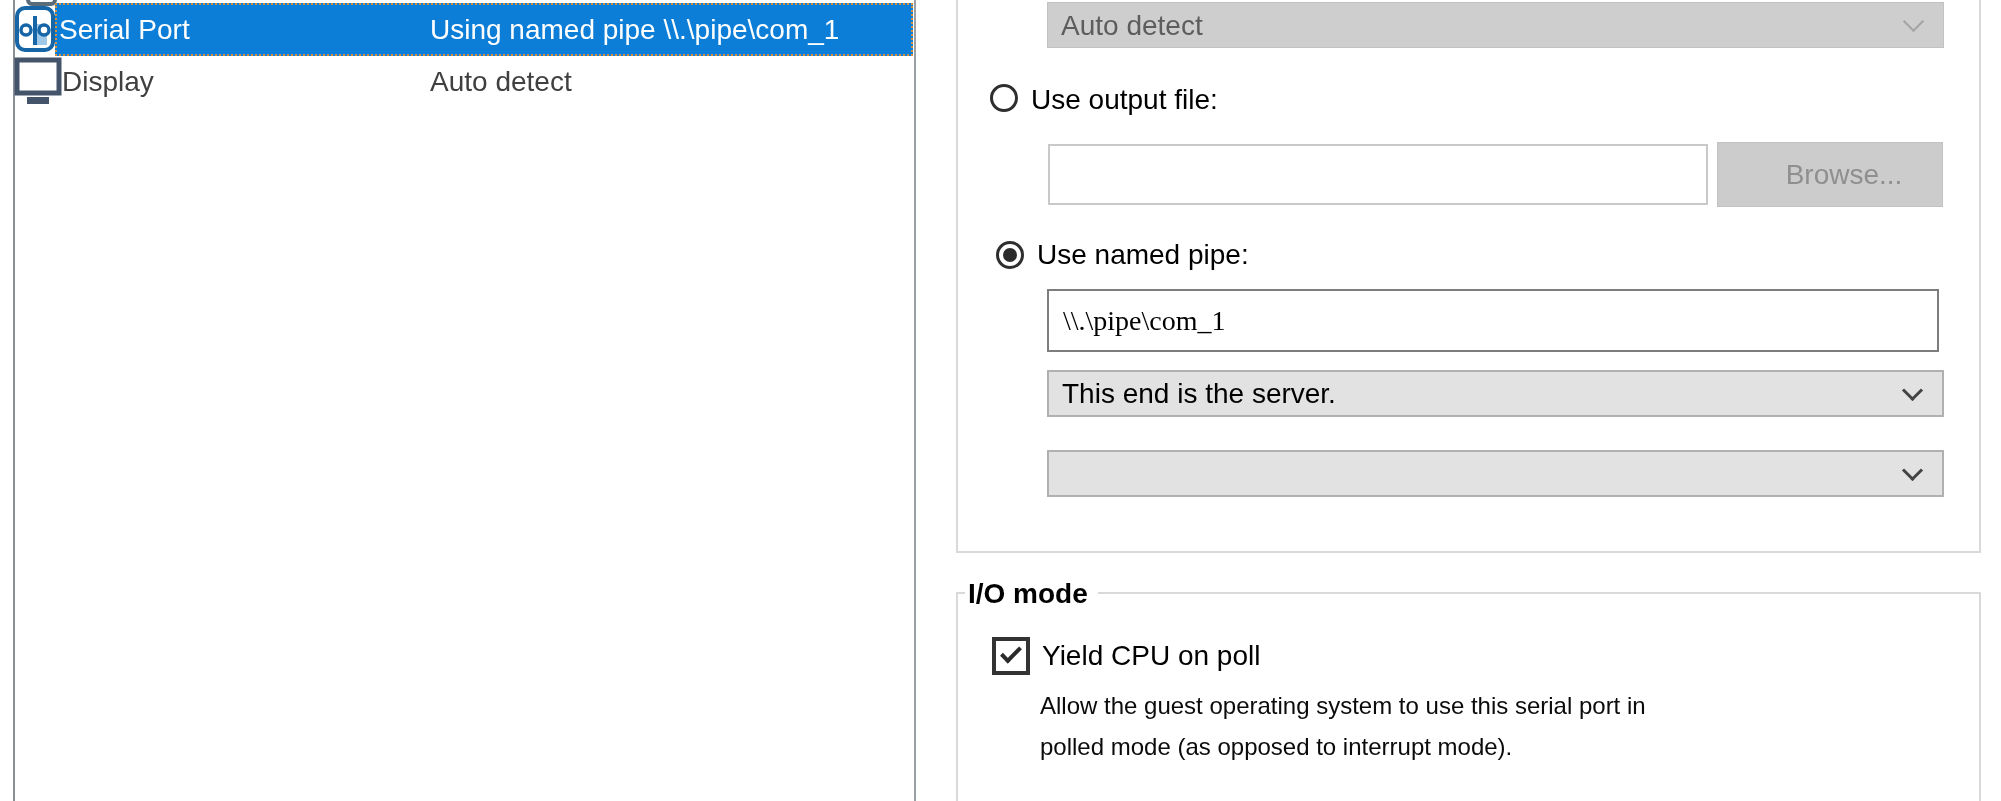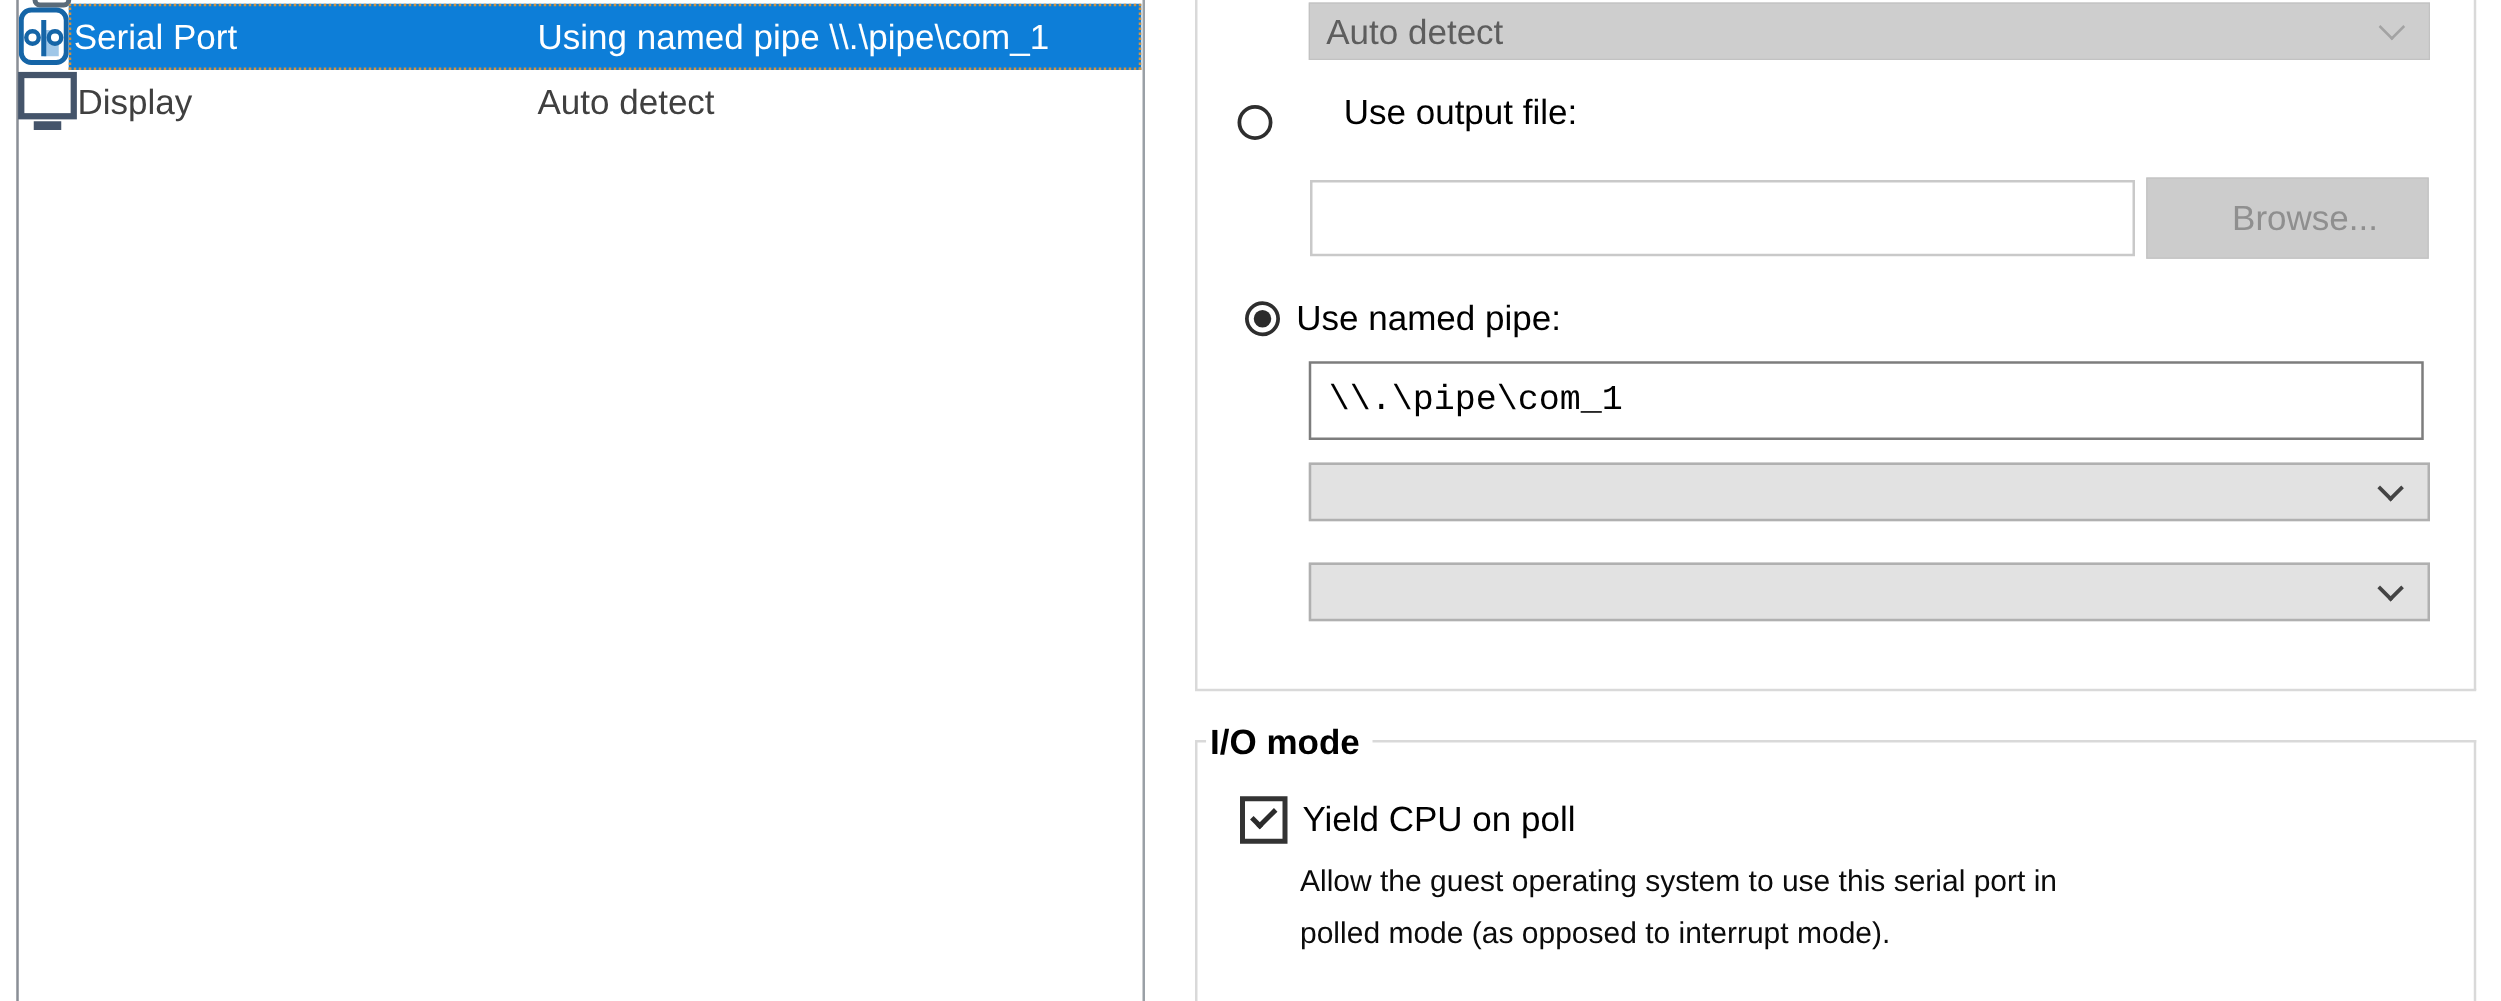--- a/index.html
+++ b/index.html
@@ -30,21 +30,21 @@
   .chev { position: absolute; right: 22px; top: 11px; width: 15px; height: 15px;
           border-right: 3px solid #444; border-bottom: 3px solid #444; transform: rotate(45deg); }
   .chev-light { border-color: #a3a3a3; border-width: 2px; }
 
   .radio-outer { position: absolute; width: 28px; height: 28px; border: 3px solid #2e2e2e;
                  border-radius: 50%; background: #fff; }
   .radio-dot { position: absolute; left: 4px; top: 4px; width: 14px; height: 14px;
                border-radius: 50%; background: #2b2b2b; }
   .ctl-label { position: absolute; line-height: 30px; white-space: nowrap; }
 
-  .text-field { position: absolute; background: #fff; font-family: Liberation Mono, monospace;
+  .text-field { position: absolute; background: #fff; font-family: Liberation Serif, serif;
                 font-size: 28px; color: #000; padding-left: 14px; outline: none; }
   .field-output { left: 1048px; top: 144px; width: 660px; height: 61px; border: 2px solid #c9c9c9; }
   .field-pipe   { left: 1047px; top: 289px; width: 892px; height: 63px; border: 2px solid #7d7d7d; }
 
   .browse-btn { position: absolute; left: 1717px; top: 142px; width: 226px; height: 65px;
                 background: #cccccc; border: 1px solid #c2c2c2; color: #8f8f8f;
                 font-size: 28px; text-align: center; line-height: 63px; padding-left: 28px; }
 
   .checkbox { position: absolute; left: 992px; top: 637px; width: 38px; height: 38px;
               border: 4px solid #333333; background: #fff; }
@@ -84,33 +84,34 @@
 <div class="gline" style="left:956px; top:0; width:2px; height:552px;"></div>
 <div class="gline" style="left:1979px; top:0; width:2px; height:552px;"></div>
 <div class="gline" style="left:956px; top:551px; width:1025px; height:2px;"></div>
 
 <div class="dropdown dd-disabled" style="top:2px; height:46px;">
   <span>Auto detect</span>
   <span class="chev chev-light"></span>
 </div>
 
 <div class="radio-outer" style="left:990px; top:84px;"></div>
-<div class="ctl-label" style="left:1031px; top:75px;margin-left:44px;">Use output file:</div>
+<div class="ctl-label" style="left:1031px; top:85px;">Use output file:</div>
 
 <input class="text-field field-output" value="" style="">
 <div class="browse-btn">Browse...</div>
 
 <div class="radio-outer" style="left:996px; top:241px;">
   <div class="radio-dot"></div>
 </div>
 <div class="ctl-label" style="left:1037px; top:240px;">Use named pipe:</div>
 
 <input class="text-field field-pipe" value="\\.\pipe\com_1" style="">
 
 <div class="dropdown dd-enabled" style="top:370px;">
+  <span>This end is the server.</span>
   <span class="chev"></span>
 </div>
 
 <div class="dropdown dd-enabled" style="top:450px;">
   <span class="chev"></span>
 </div>
 
 <div class="gline" style="left:956px;  top:592px; width:2px; height:209px;"></div>
 <div class="gline" style="left:1979px; top:592px; width:2px; height:209px;"></div>
 <div class="gline" style="left:956px;  top:592px; width:9px; height:2px;"></div>

